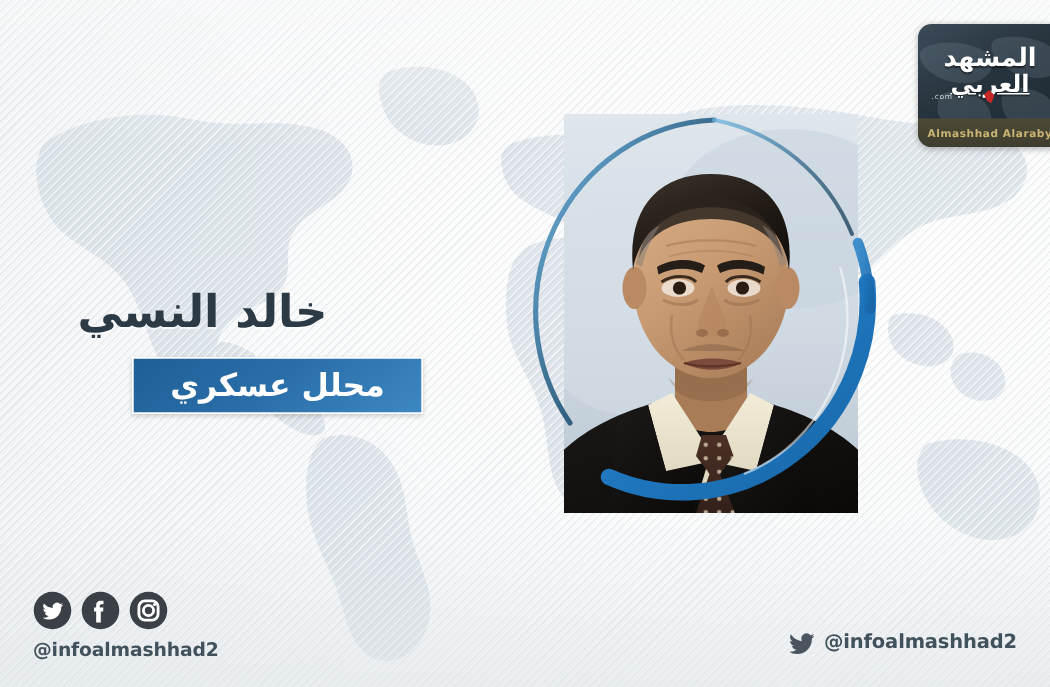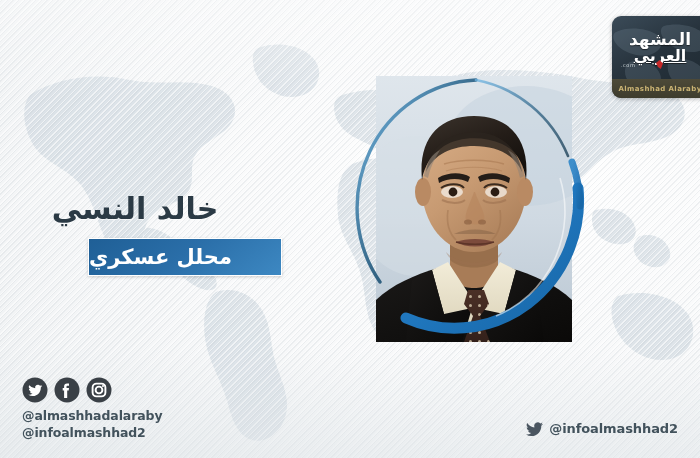--- a/index.html
+++ b/index.html
@@ -171,20 +171,21 @@
     position: absolute;
     left: 88px;
     top: 238px;
     width: 192px;
     height: 36px;
     background: linear-gradient(142deg, #1f5f96 0%, #2a6ea8 48%, #3d88c2 100%);
     border: 1px solid #ffffff;
     box-shadow: 0 1px 3px rgba(0,0,0,0.18);
     display: flex;
     align-items: center;
+    justify-content: center;
   }
   .title-banner span {
     direction: rtl;
     color: #ffffff;
     font-size: 21px;
     font-weight: bold;
     line-height: 1;
     letter-spacing: 0px;
   }
 
@@ -454,21 +455,20 @@
       <span title="Instagram">
         <svg width="26" height="26" viewBox="0 0 26 26" aria-hidden="true">
           <circle cx="13" cy="13" r="12.5" fill="#3a4046"></circle>
           <rect x="6.6" y="6.6" width="12.8" height="12.8" rx="4" ry="4" fill="none" stroke="#ffffff" stroke-width="1.9"></rect>
           <circle cx="13" cy="13" r="3.4" fill="none" stroke="#ffffff" stroke-width="1.9"></circle>
           <circle cx="17" cy="9" r="1.05" fill="#ffffff"></circle>
         </svg>
       </span>
 
     </div>
-    <div class="handle">@almashhadalaraby</div>
     <div class="handle">@infoalmashhad2</div>
   </div>
 
   <div class="footer-right">
     <span title="Twitter">
       <svg width="17" height="15" viewBox="0 0 20 17" aria-hidden="true">
         <path d="M20 2.01c-.74.33-1.53.55-2.36.65a4.1 4.1 0 0 0 1.8-2.26c-.79.47-1.67.81-2.6 1A4.1 4.1 0 0 0 9.8 5.14c0 .32.04.63.1.93A11.64 11.64 0 0 1 1.45.75a4.1 4.1 0 0 0 1.27 5.47 4.07 4.07 0 0 1-1.86-.51v.05a4.1 4.1 0 0 0 3.29 4.02 4.1 4.1 0 0 1-1.85.07 4.1 4.1 0 0 0 3.83 2.85A8.24 8.24 0 0 1 0 14.4a11.6 11.6 0 0 0 6.29 1.84c7.55 0 11.68-6.25 11.68-11.67l-.01-.53A8.33 8.33 0 0 0 20 2.01z" fill="#4a5560"></path>
       </svg>
     </span>
     <span class="handle">@infoalmashhad2</span>

